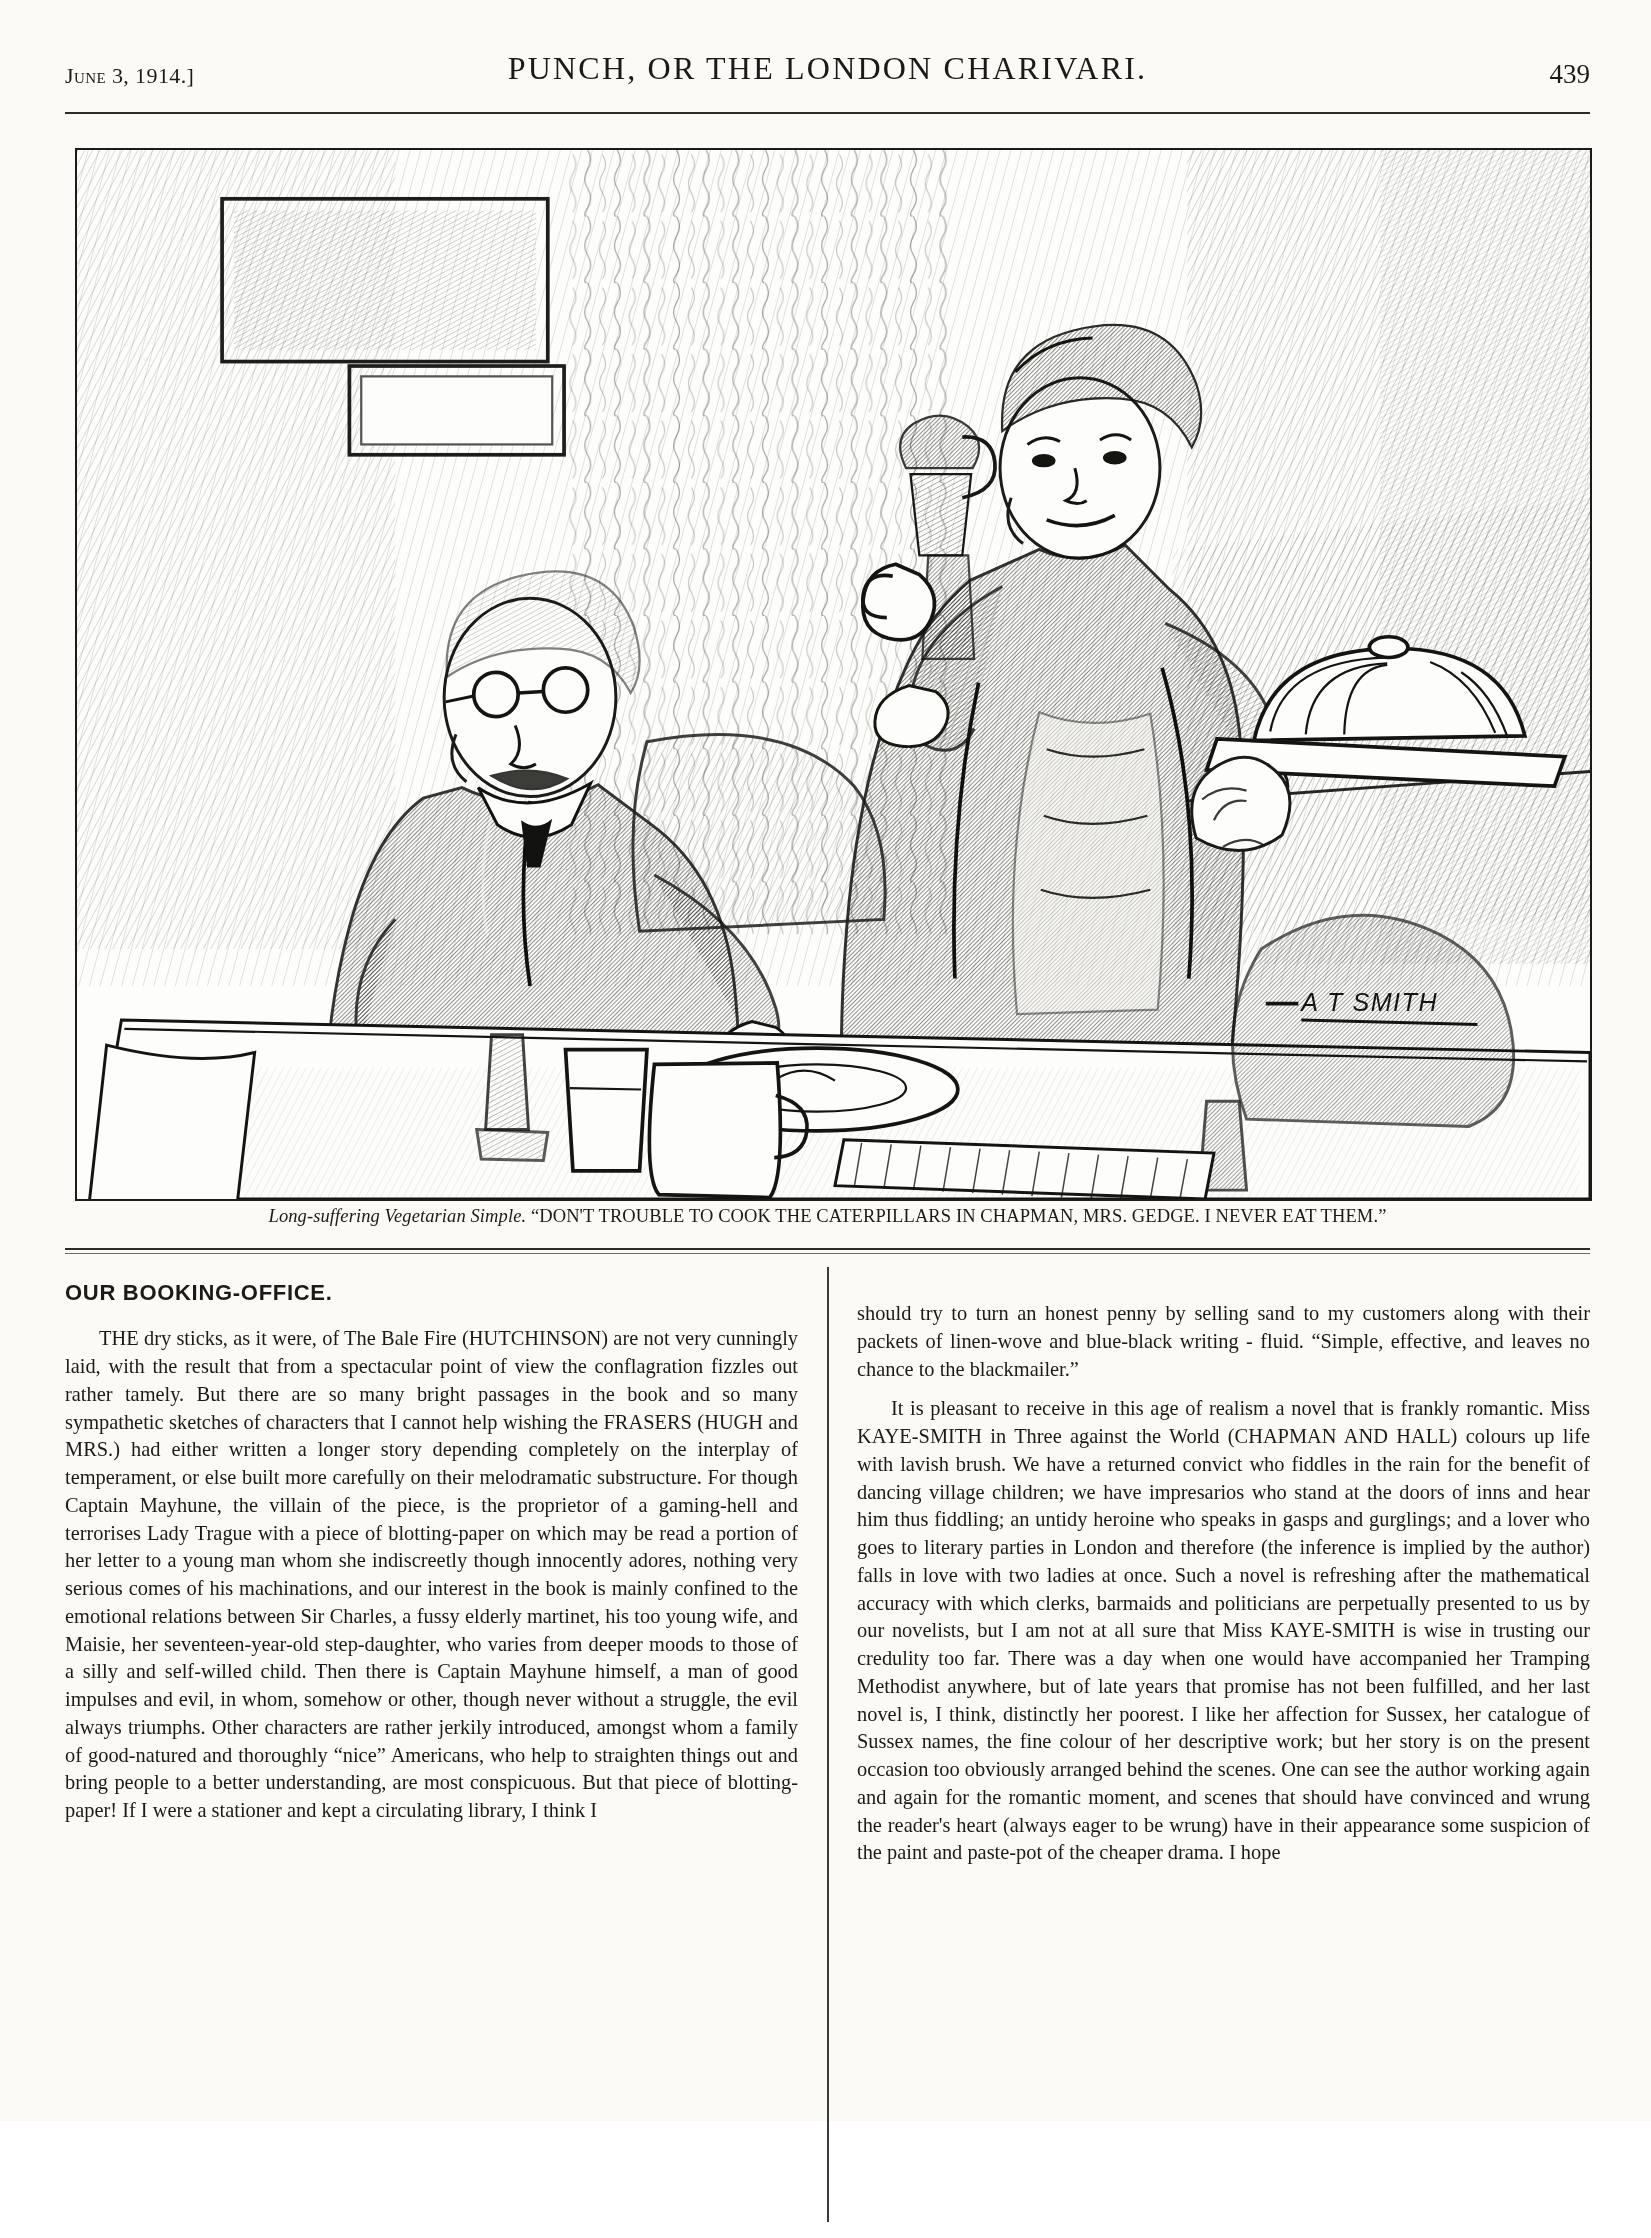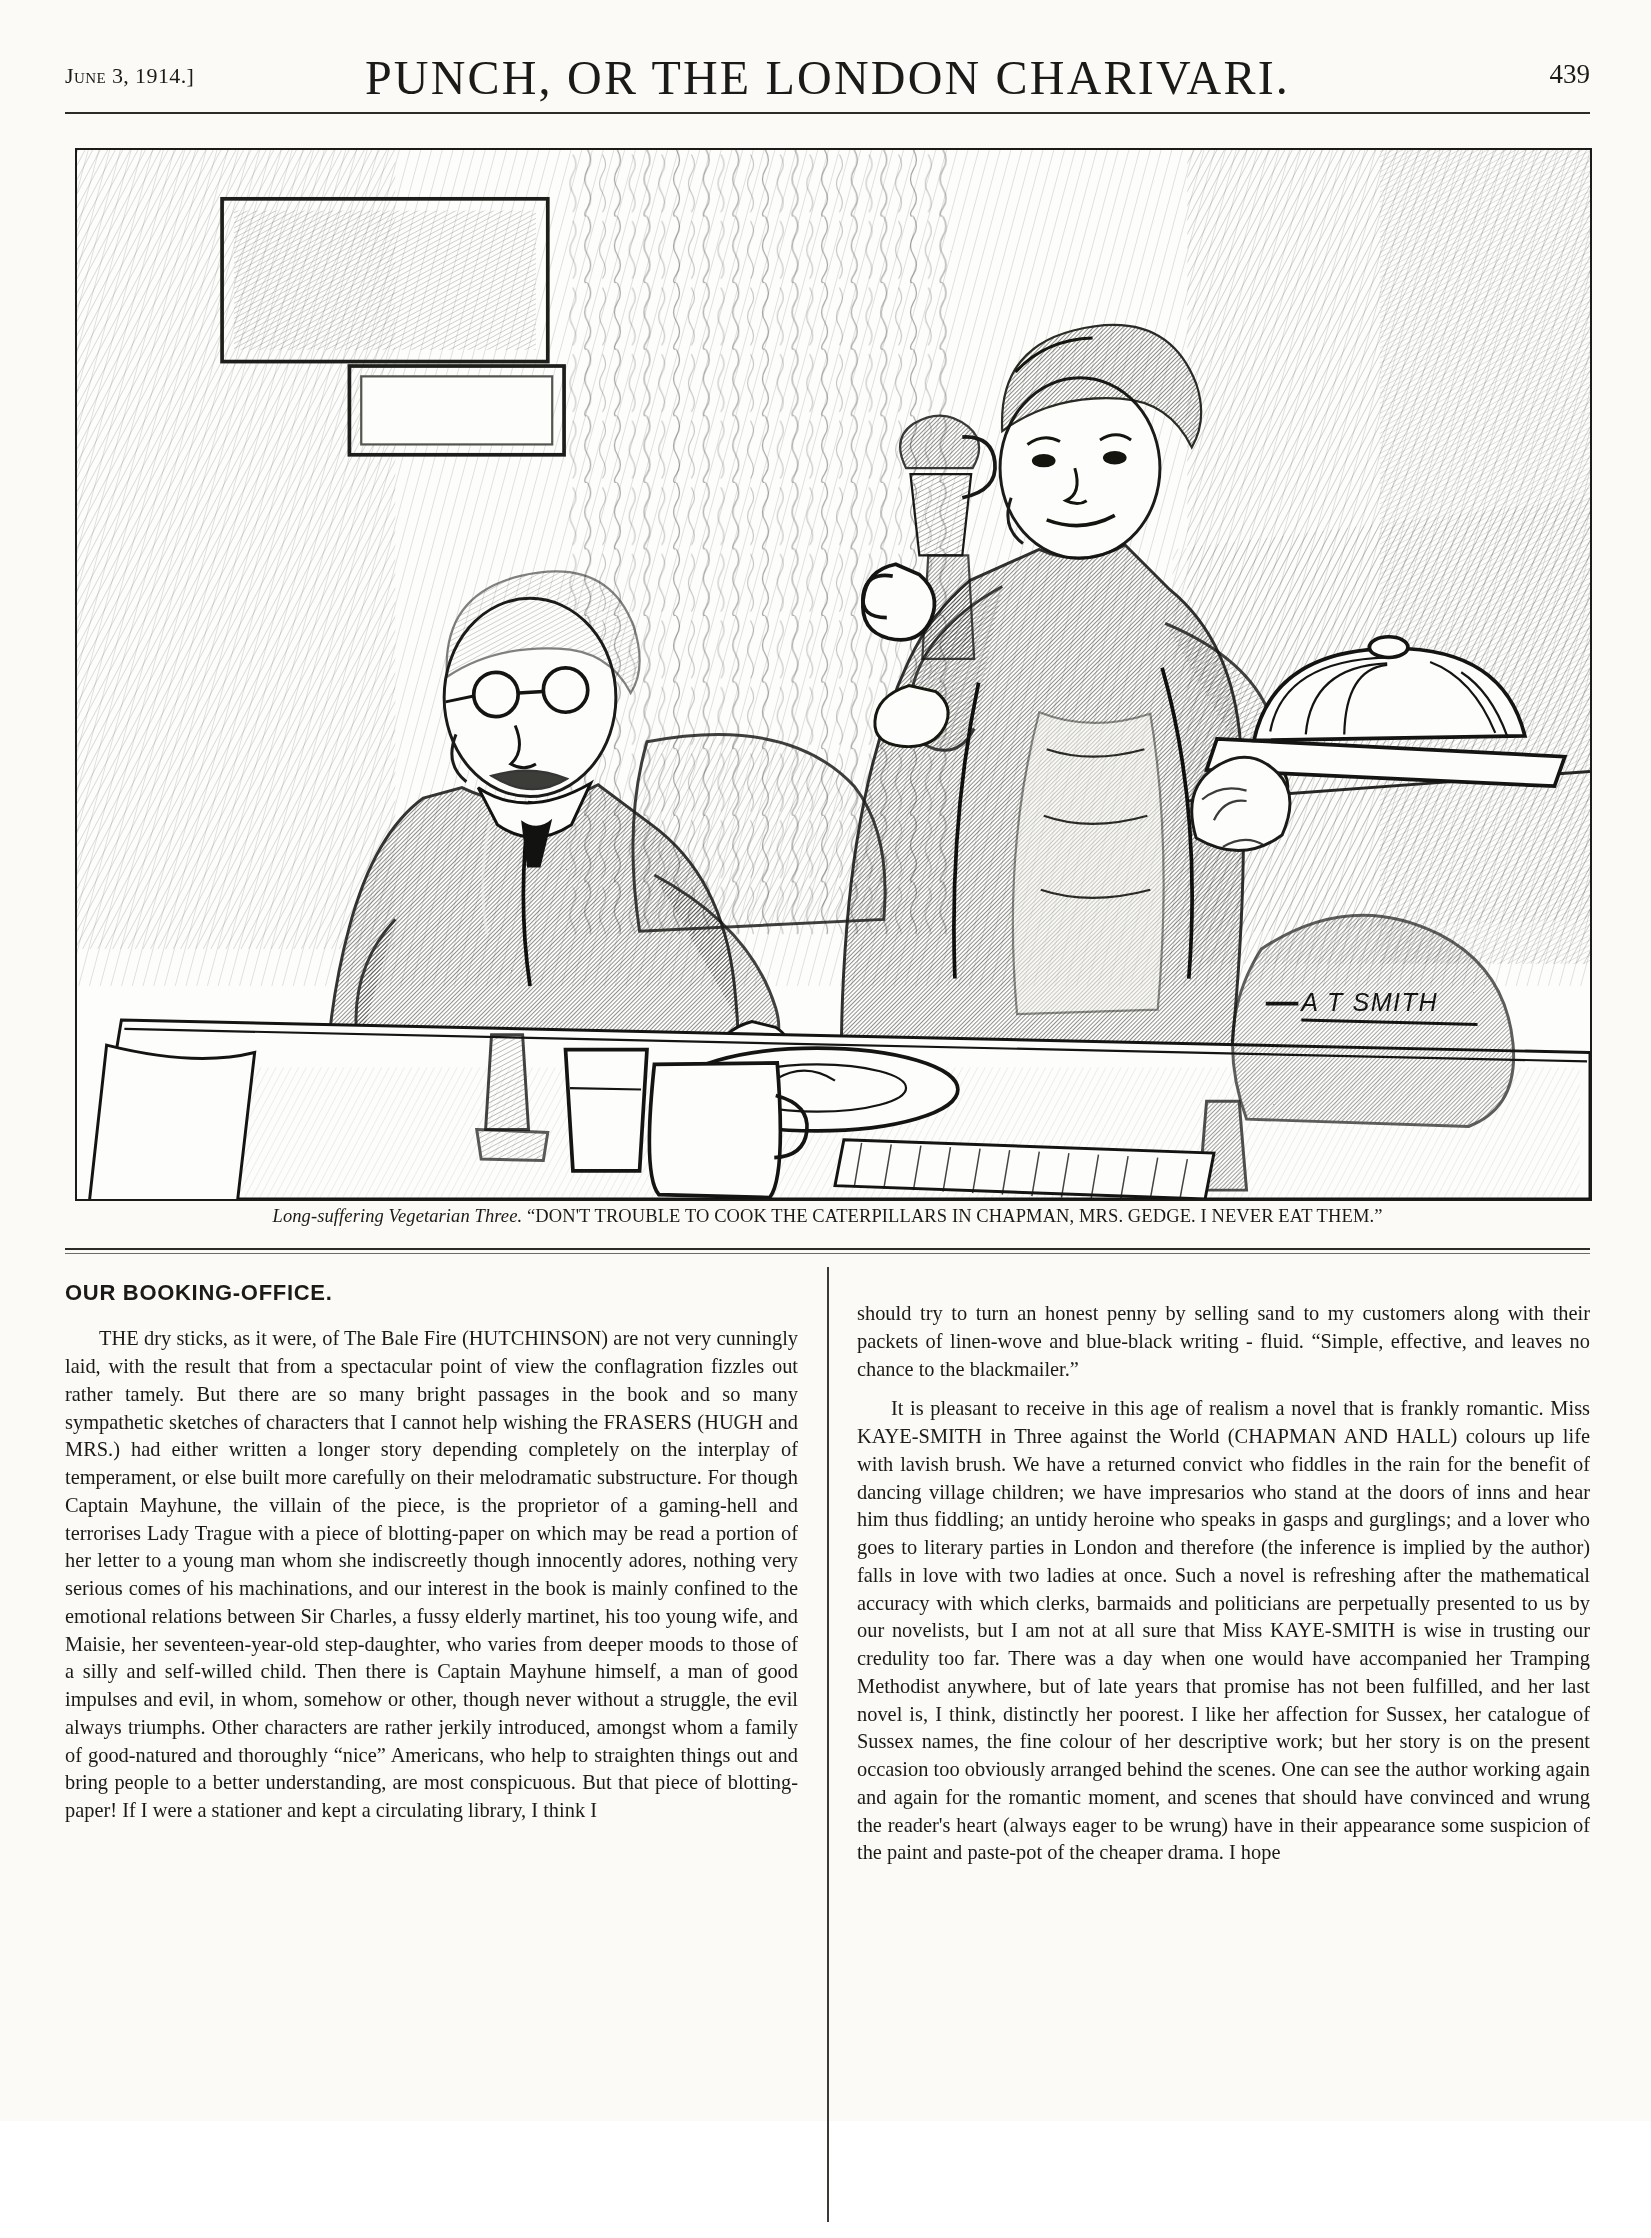--- a/index.html
+++ b/index.html
@@ -38,21 +38,21 @@
     letter-spacing: 0.4px;
     font-variant: small-caps;
     white-space: nowrap;
   }
   .masthead .title {
     position: absolute;
     left: 0;
     top: 0;
     width: 1525px;
     text-align: center;
-    font-size: 48px;
+    font-size: 32px;
     letter-spacing: 2.2px;
     font-variant: small-caps;
     white-space: nowrap;
   }
   .masthead .folio {
     position: absolute;
     right: 0;
     top: 9px;
     font-size: 27px;
     white-space: nowrap;
@@ -323,21 +323,21 @@
 
       <g transform="translate(1606,1128)">
         <path d="M0 26 l44 0" stroke="#141412" stroke-width="5" fill="none"></path>
         <text x="48" y="36" font-family="Liberation Sans, sans-serif" font-size="34" fill="#141412" letter-spacing="2">A T SMITH</text>
         <path d="M48 48 l238 6" stroke="#141412" stroke-width="4" fill="none"></path>
       </g>
     </svg>
   </div>
 
   <div class="caption">
-    <i class="it">Long-suffering Vegetarian Three.</i>
+    <i class="it">Long-suffering Vegetarian Simple.</i>
     <span class="sc">“DON'T TROUBLE TO COOK THE CATERPILLARS IN CHAPMAN, MRS. GEDGE. I NEVER EAT THEM.”</span>
   </div>
 
   <div class="rule-mid"></div>
   <div class="rule-mid2"></div>
 
   <div class="columns">
     <div class="col-divider"></div>
 
     <div class="col col-left">

